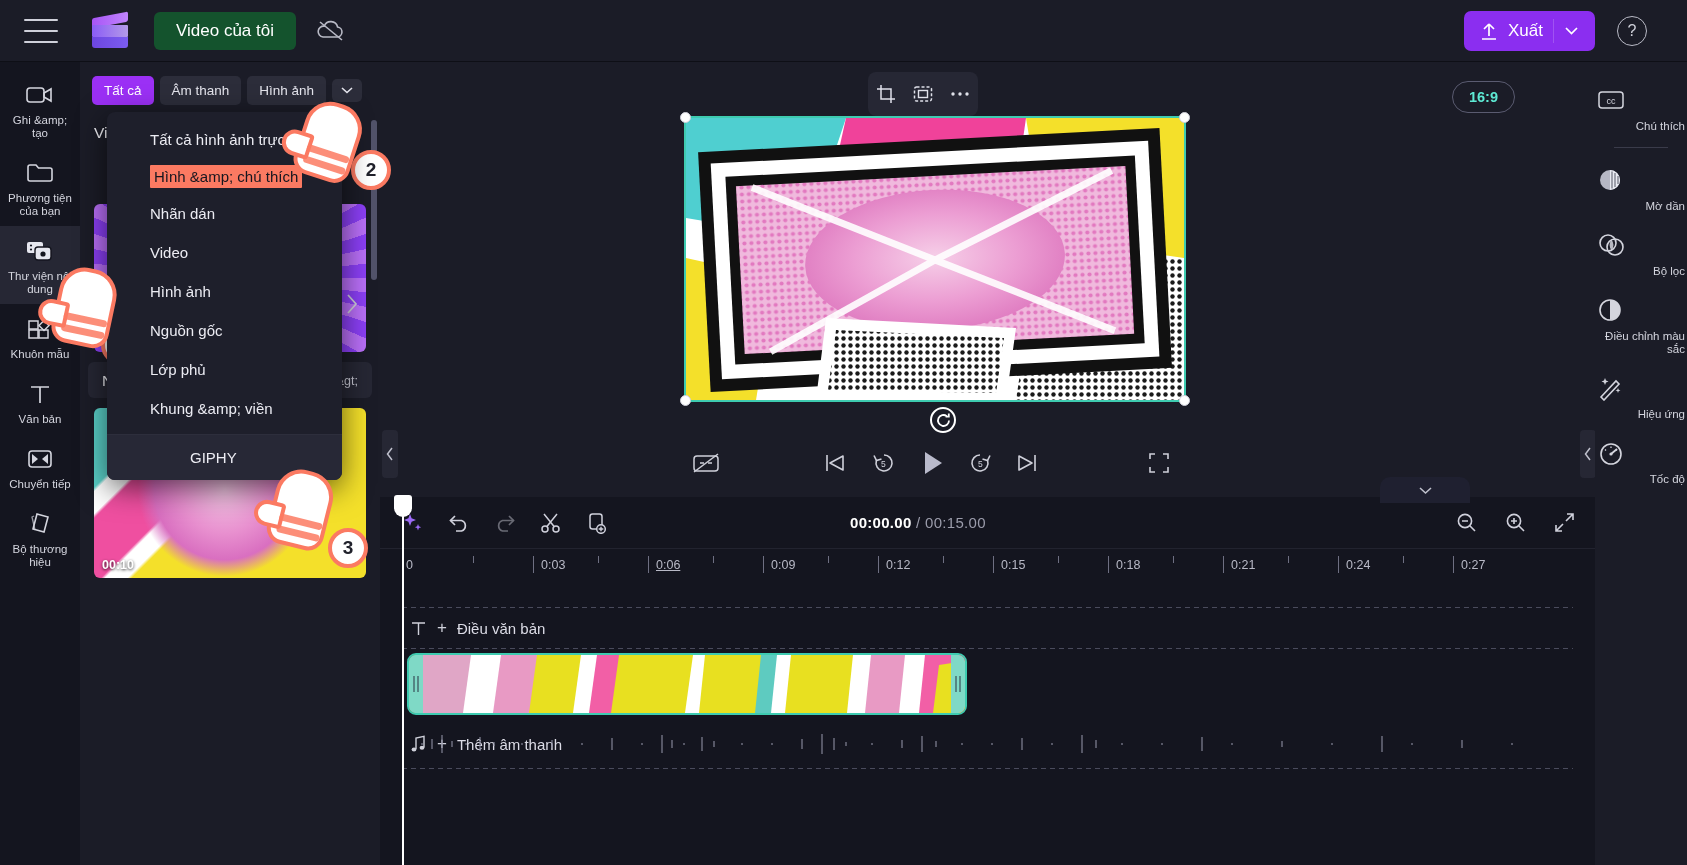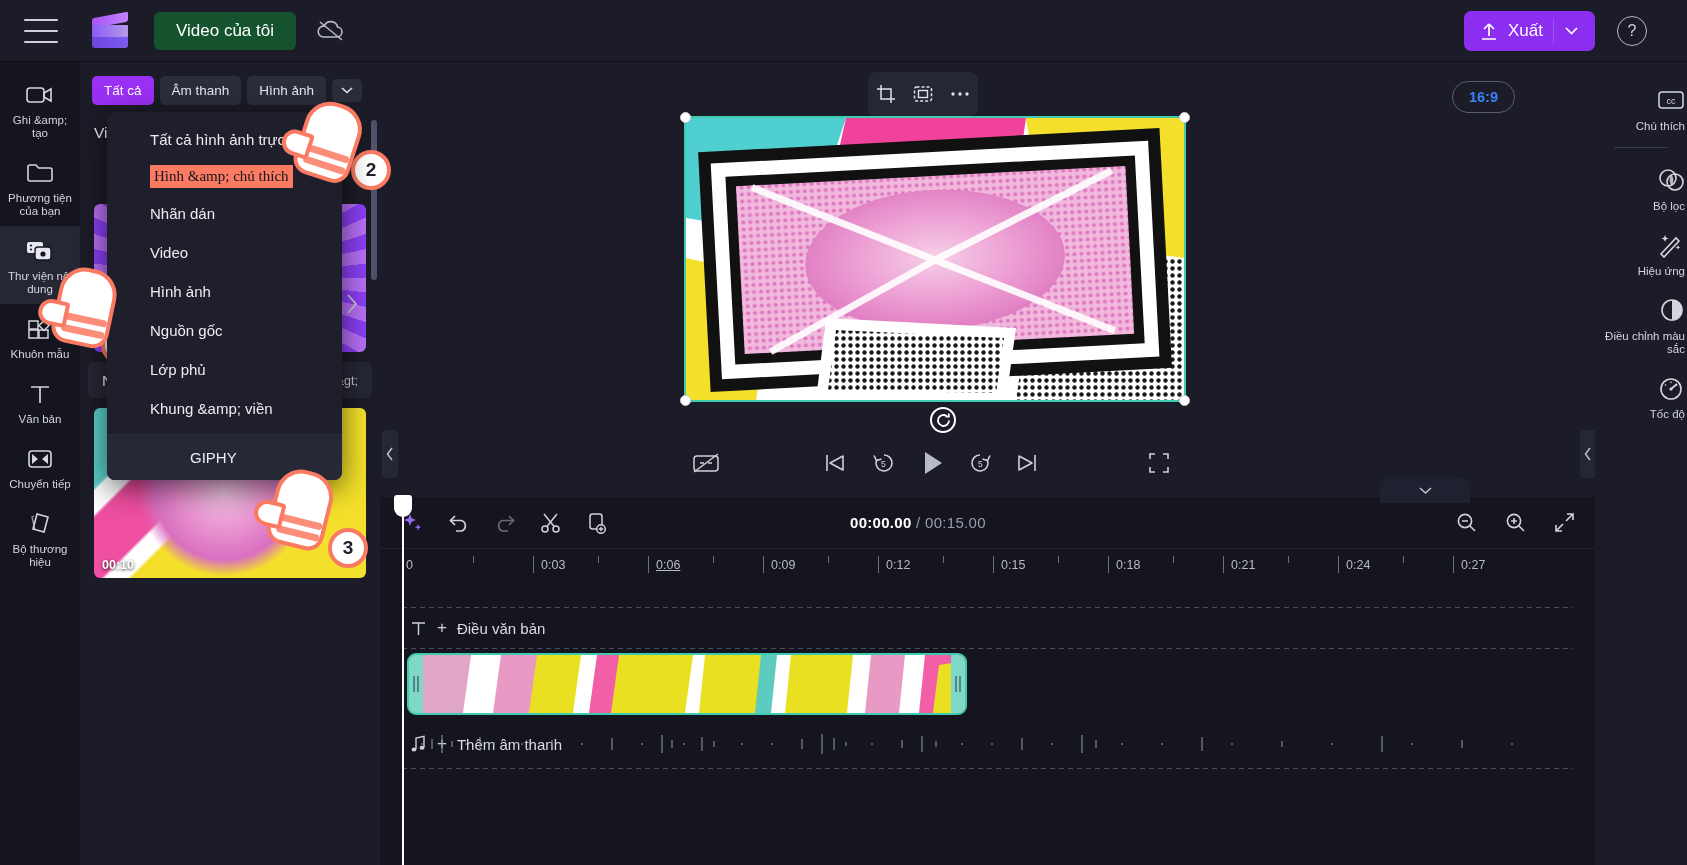--- a/index.html
+++ b/index.html
@@ -91,34 +91,34 @@
   
   .dropdown {
     position: absolute; top: 112px; left: 107px; width: 235px;
     background: #1e1f2b; border-radius: 8px; box-shadow: 0 8px 30px rgba(0,0,0,.6);
     padding: 8px 0 0 0; z-index: 40;
   }
   .dd-item { font-size: 15px; color: #ececf3; padding: 11px 14px 11px 43px;
     cursor: pointer; white-space: nowrap; }
   .dd-item.hl { background: #fb7a62; color: #15161f; display: inline-block;
     margin-left: 43px; padding: 3px 4px; border-radius: 1px; }
-  .dd-hl-wrap { padding: 6px 0 6px 0; font-family: Liberation Serif, serif; }
+  .dd-hl-wrap { padding: 6px 0 6px 0; }
   .dd-foot { border-top: 1px solid #2d2e3c; background: #272836; border-radius: 0 0 8px 8px;
     margin-top: 6px; }
   .dd-foot .dd-item { padding: 14px 14px 14px 43px; margin-left: 40px; }
 
   
   .preview-area { position: absolute; top: 62px; left: 380px; width: 1215px; height: 435px;
     background: #1b1c27; }
   .float-tools { position: absolute; left: 488px; top: 10px; width: 110px; height: 44px;
     background: #262734; border-radius: 8px; display: flex; align-items: center;
     justify-content: space-around; }
   .float-tools span { cursor: pointer; color: #e0e1ea; display: flex; }
   .ratio-badge { position: absolute; right: 80px; top: 19px; border: 1px solid #5a5b70;
-    border-radius: 16px; padding: 7px 16px; font-size: 14.5px; font-weight: bold; color: #3b82f6;
+    border-radius: 16px; padding: 7px 16px; font-size: 14.5px; font-weight: bold; color: #5eead4;
     cursor: pointer; }
   .stage { position: absolute; left: 306px; top: 56px; width: 498px; height: 282px;
     outline: 2px solid #3ecbb0; }
   .stage .pic { position: absolute; inset: 0; overflow: hidden; }
   .handle { position: absolute; width: 11px; height: 11px; background: #fff;
     border-radius: 50%; border: 1px solid #cfd0da; cursor: pointer; }
   .rot { position: absolute; left: 550px; top: 345px; width: 26px; height: 26px;
     border: 2px solid #fff; border-radius: 50%; display: flex; align-items: center;
     justify-content: center; color: #fff; font-size: 15px; cursor: pointer;}
   .playbar { position: absolute; left: 0; top: 375px; width: 1215px; height: 52px;
@@ -129,21 +129,21 @@
     background: #262734; border-radius: 4px; display: flex; align-items: center;
     justify-content: center; color: #bfc0cc; font-size: 13px; cursor: pointer;}
   .collapse-r { position: absolute; right: -1px; top: 368px; width: 16px; height: 48px;
     background: #262734; border-radius: 4px; display: flex; align-items: center;
     justify-content: center; color: #bfc0cc; font-size: 13px; cursor: pointer;}
 
   
   .rrail { position: absolute; top: 62px; right: 0; width: 92px; height: 803px;
     background: #1b1c27; padding-top: 14px; }
   .rrail-item { width: 92px; padding: 9px 2px 8px; text-align: center; cursor: pointer; }
-  .rrail-item .ico { height: 30px; display:flex; align-items:center; justify-content:flex-end;
+  .rrail-item .ico { height: 30px; display:flex; align-items:center; justify-content:flex-start;
     margin-bottom: 5px; }
   .rrail-item .txt { font-size: 11.5px; line-height: 13px; color: #d4d5de; text-align: right; }
   .rrail-div { width: 54px; height: 1px; background: #3a3b4a; margin: 6px auto 8px; }
 
   
   .timeline { position: absolute; top: 497px; left: 380px; width: 1215px; height: 368px;
     background: #14151f; }
   .tl-toolbar { height: 52px; display: flex; align-items: center; padding-left: 22px; gap: 24px;
     border-bottom: 1px solid #22232f; position: relative;}
   .tl-toolbar .ti { cursor: pointer; display: flex; align-items: center; color: #d0d1dc;}
@@ -493,46 +493,60 @@
         <svg width="28" height="22" viewBox="0 0 28 22">
             <rect x="2" y="3" width="24" height="16" rx="3" fill="none" stroke="#d4d5de" stroke-width="1.5"></rect>
             <text x="14" y="15" font-size="9" fill="#d4d5de" text-anchor="middle" font-family="Liberation Sans">cc</text>
           </svg>
       </div>
       <div class="txt">Chú thích</div>
     </div>
     <div class="rrail-div"></div>
     <div class="rrail-item">
       <div class="ico">
+        <svg width="26" height="26" viewBox="0 0 26 26">
+            <circle cx="13" cy="13" r="10" fill="#b6b7c4"></circle>
+            <path d="M13 3a10 10 0 0 1 0 20z" fill="#e9eaf1"></path>
+            <g stroke="#6d6e7c" stroke-width="1.2">
+              <line x1="15" y1="4.5" x2="15" y2="21.5"></line>
+              <line x1="18" y1="6" x2="18" y2="20"></line>
+              <line x1="21" y1="9" x2="21" y2="17"></line>
+            </g>
+          </svg>
+      </div>
+      <div class="txt">Mờ dần</div>
+    </div>
+    <div class="rrail-item">
+      <div class="ico">
         <svg width="28" height="26" viewBox="0 0 28 26">
             <circle cx="11" cy="11" r="8" fill="none" stroke="#d4d5de" stroke-width="1.6"></circle>
             <circle cx="18" cy="15" r="8" fill="none" stroke="#d4d5de" stroke-width="1.6"></circle>
             <path d="M14.5 7.8A8 8 0 0 1 14.5 18.2 8 8 0 0 1 14.5 7.8z" fill="#d4d5de" opacity=".85"></path>
           </svg>
       </div>
       <div class="txt">Bộ lọc</div>
     </div>
     <div class="rrail-item">
       <div class="ico">
+        <svg width="26" height="26" viewBox="0 0 26 26">
+            <circle cx="13" cy="13" r="10" fill="none" stroke="#d4d5de" stroke-width="1.6"></circle>
+            <path d="M13 3a10 10 0 0 1 0 20z" fill="#d4d5de"></path>
+          </svg>
+      </div>
+      <div class="txt">Điều chỉnh màu sắc</div>
+    </div>
+    <div class="rrail-item">
+      <div class="ico">
         <svg width="28" height="26" viewBox="0 0 28 26">
             <path d="M4 22L19 6l3 3L7 25z" fill="none" stroke="#d4d5de" stroke-width="1.6"></path>
             <path d="M8 3l1 2.5L11.5 6.5 9 7.5 8 10 7 7.5 4.5 6.5 7 5.5z" fill="#d4d5de"></path>
             <path d="M21 13l.7 1.7 1.8.7-1.8.7-.7 1.8-.7-1.8-1.8-.7 1.8-.7z" fill="#d4d5de"></path>
           </svg>
       </div>
       <div class="txt">Hiệu ứng</div>
-    </div>
-    <div class="rrail-item">
-      <div class="ico">
-        <svg width="26" height="26" viewBox="0 0 26 26">
-            <circle cx="13" cy="13" r="10" fill="none" stroke="#d4d5de" stroke-width="1.6"></circle>
-            <path d="M13 3a10 10 0 0 1 0 20z" fill="#d4d5de"></path>
-          </svg>
-      </div>
-      <div class="txt">Điều chỉnh màu sắc</div>
     </div>
     <div class="rrail-item">
       <div class="ico">
         <svg width="28" height="26" viewBox="0 0 28 26">
             <circle cx="14" cy="14" r="10" fill="none" stroke="#d4d5de" stroke-width="1.6"></circle>
             <path d="M14 14l6-5" stroke="#d4d5de" stroke-width="1.8" fill="none"></path>
             <circle cx="14" cy="14" r="1.6" fill="#d4d5de"></circle>
             <path d="M8 9.5l1 1M14 6.5v1.4M20 9.5l-1 1" stroke="#d4d5de" stroke-width="1.3"></path>
           </svg>
       </div>

